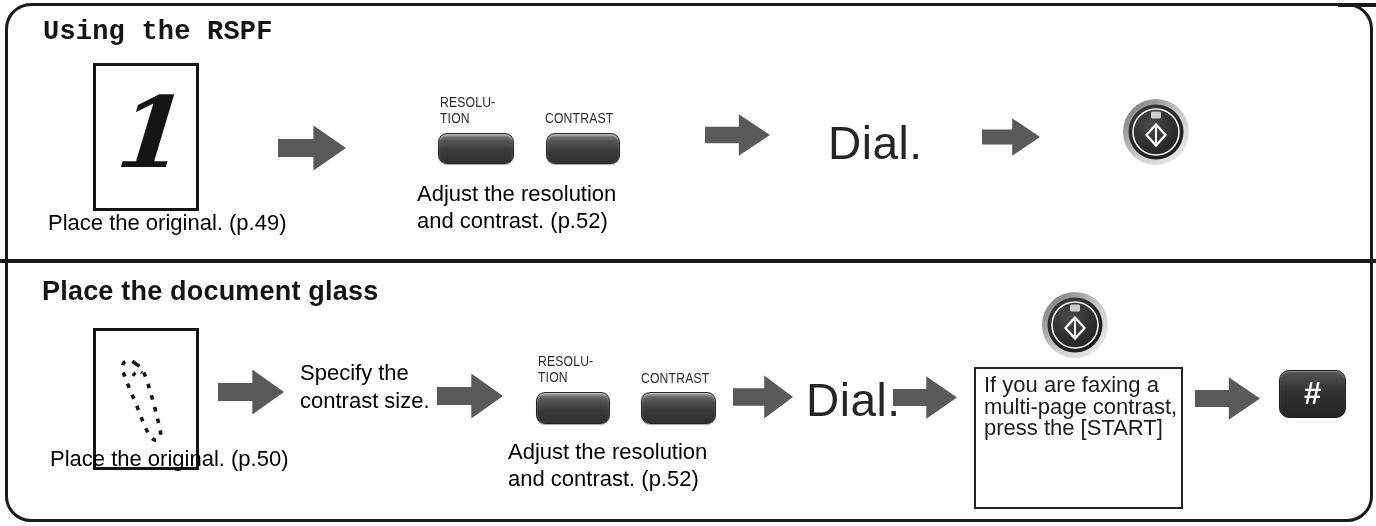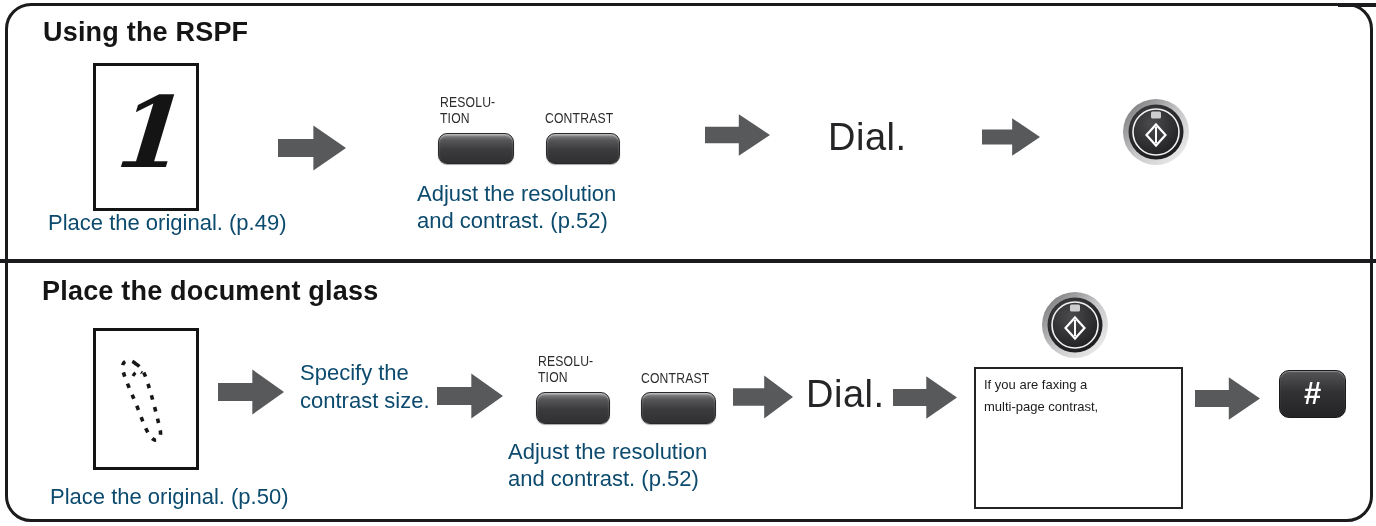--- a/index.html
+++ b/index.html
@@ -6,22 +6,22 @@
   #stage{
     position:relative;width:1376px;height:526px;background:#ffffff;overflow:hidden;
     font-family:"Liberation Sans",sans-serif;color:#1d1d1f;
   }
   .abs{position:absolute;}
   
   .frame{left:5px;top:3px;width:1362px;height:513px;border:3.5px solid #1b1b1d;border-radius:26px;}
   .hline{background:#1b1b1d;height:3.5px;}
   
   .heading{font-size:27px;font-weight:bold;color:#151515;letter-spacing:.2px;white-space:nowrap;}
-  .caption{font-size:22px;color:#0c4a6e;line-height:27px;white-space:nowrap;}
-  .dial{font-size:38px;color:#252527;letter-spacing:.5px;white-space:nowrap;}
+  .caption{font-size:22px;color:#000000;line-height:27px;white-space:nowrap;}
+  .dial{font-size:46px;color:#252527;letter-spacing:.5px;white-space:nowrap;}
   
   .doc-box{border:3.5px solid #141414;background:#fff;}
   .numeral{
     position:absolute;left:22px;top:8px;font-family:"DejaVu Serif","Liberation Serif",serif;
     font-style:italic;font-weight:bold;font-size:98px;color:#141414;transform:skewX(-6deg);
     line-height:1.2;
   }
   
   .arrow{
     background:#58595b;
@@ -38,21 +38,21 @@
   .hash-key{
     border-radius:10px;border:1.5px solid #1a1a1c;
     background:linear-gradient(180deg,#555557 0%,#323234 45%,#242426 100%);
     display:flex;align-items:center;justify-content:center;
     color:#fff;font-size:31px;font-weight:bold;
     box-shadow:inset 0 1px 1px rgba(255,255,255,.35);
   }
   
   .note-box{
     width:209px;height:142px;box-sizing:border-box;border:2px solid #232323;background:#fff;
-    padding:5px 4px 4px 8px;font-size:13px;line-height:21.6px;color:#1c1c1c;
+    padding:5px 4px 4px 8px;font-size:22px;line-height:21.6px;color:#1c1c1c;
   }
   .note-line{display:block;white-space:nowrap;}
   .inline-start{display:inline-block;vertical-align:-6px;}
 </style>
 </head>
 <body>
 
 <div id="stage">
 
   <svg width="0" height="0" style="position:absolute">
@@ -66,21 +66,21 @@
         <stop offset="0" stop-color="#4b4b4d"></stop>
           <stop offset=".85" stop-color="#1e1e20"></stop>
       </radialGradient>
     </defs>
   </svg>
 
   <div class="abs frame"></div>
   <div class="abs hline" style="left:1338px;top:3px;width:38px;"></div>
   <div class="abs hline" style="left:0;top:259px;width:1376px;"></div>
 
-  <div class="abs heading" style="left:43px;top:17px;">Using the RSPF</div>
+  <div class="abs heading" style="left:43px;top:17px;font-family:Liberation Mono, monospace;">Using the RSPF</div>
 
   <div class="abs doc-box" style="left:93px;top:63px;width:100px;height:142px;">
     <span class="numeral">1</span>
   </div>
   <div class="abs caption" style="left:48px;top:209px;">Place the original. (p.49)</div>
 
   <div class="abs arrow" style="left:278px;top:124px;width:68px;height:48px;"></div>
 
   <div class="abs key-label" style="left:440px;top:95px;">
     <span style="display:block">RESOLU-</span>
@@ -111,21 +111,21 @@
   </svg>
 
   <div class="abs heading" style="left:42px;top:276px;">Place the document glass</div>
 
   <div class="abs doc-box" style="left:93px;top:328px;width:100px;height:136px;">
     <svg width="100" height="136" viewBox="0 0 100 136">
       <path d="M40 33 C33 26,24 30,27 40 C30 51,38 67,44 83 C48 94,52 104,57 108 C62 112,66 106,64 98 C61 85,55 61,50 47 C48 41,45 36,40 33 Z" fill="none" stroke="#171717" stroke-width="3.6" stroke-dasharray="4.5 7.5"></path>
       <path d="M37 45 C39 41,43 39,46 42" fill="none" stroke="#171717" stroke-width="3.2" stroke-dasharray="4 6"></path>
     </svg>
   </div>
-  <div class="abs caption" style="left:50px;top:483px;">Place the original. (p.50)</div>
+  <div class="abs caption" style="left:50px;top:445px;">Place the original. (p.50)</div>
 
   <div class="abs arrow" style="left:218px;top:368px;width:66px;height:48px;"></div>
 
   <div class="abs caption" style="left:300px;top:359px;line-height:28px;">
     <span style="display:block">Specify the</span>
     <span style="display:block">contrast size.</span>
   </div>
 
   <div class="abs arrow" style="left:437px;top:372px;width:66px;height:48px;"></div>
 
@@ -153,20 +153,21 @@
     <circle cx="34" cy="34" r="27.5" fill="url(#gFace)"></circle>
     <circle cx="34" cy="34" r="23" fill="none" stroke="#f2f2f2" stroke-width="1.6"></circle>
     <rect x="29" y="13.5" width="10" height="7" rx="1.5" fill="#cdcdcf"></rect>
     <path d="M34 26.5 L43.5 37 L34 47.5 L24.5 37 Z" fill="none" stroke="#ffffff" stroke-width="2.2"></path>
     <line x1="34" y1="29" x2="34" y2="45" stroke="#ffffff" stroke-width="2"></line>
   </svg>
 
   <div class="abs note-box" style="left:974px;top:367px;">
     <span class="note-line">If you are faxing a</span>
     <span class="note-line">multi-page contrast,</span>
+    <span class="note-line">press the [START]</span>
   </div>
 
   <div class="abs arrow" style="left:1195px;top:376px;width:65px;height:45px;"></div>
 
   <div class="abs hash-key" style="left:1279px;top:370px;width:65px;height:46px;">
     <span>#</span>
   </div>
 
 </div>
 

